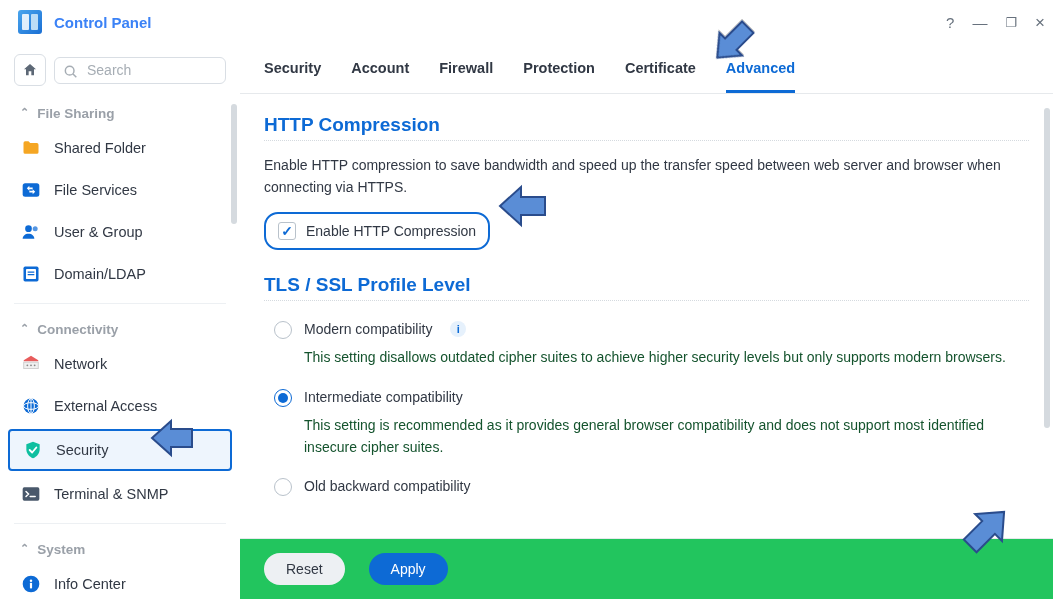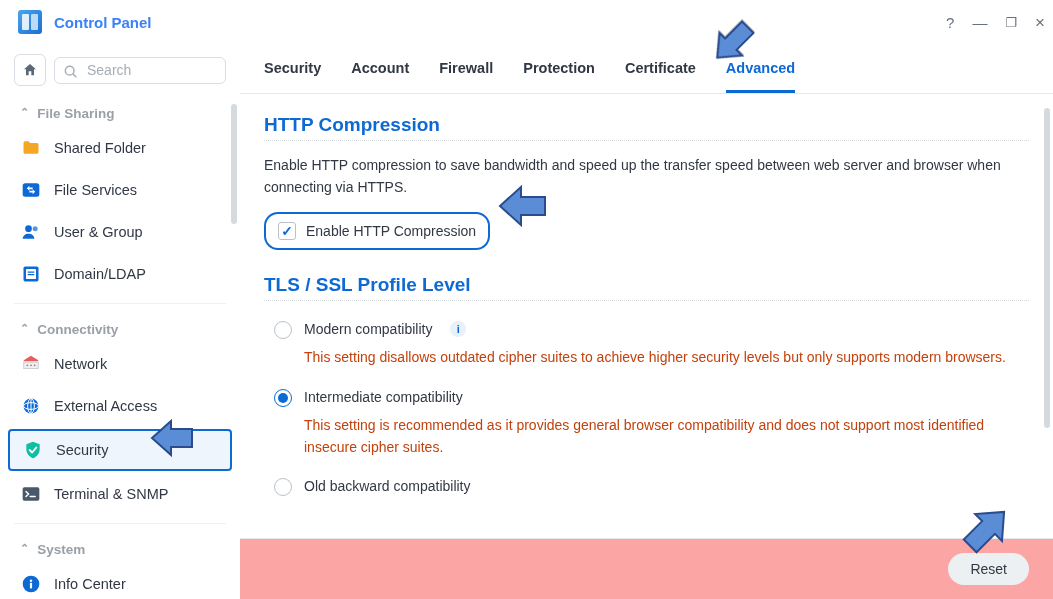--- a/index.html
+++ b/index.html
@@ -52,24 +52,24 @@
     
     .check-row { display:inline-flex; align-items:center; gap:10px; border:2px solid #0d6ad5; padding:8px 12px; border-radius:14px; margin-bottom:24px;}
     .checkbox { width:18px; height:18px; border:1px solid #b9c2cb; border-radius:3px; display:flex; align-items:center; justify-content:center; color:#0d6ad5; }
     .checkbox.checked::after { content:"✓"; font-size:14px; font-weight:700; }
 
     .radio-row { display:flex; align-items:flex-start; gap:12px; padding:6px 0 6px 10px; cursor:pointer;}
     .radio { width:18px; height:18px; border:1.5px solid #b9c2cb; border-radius:50%; display:flex; align-items:center; justify-content:center; flex:none;}
     .radio.sel { border-color:#0d6ad5; }
     .radio.sel::after { content:""; width:10px; height:10px; background:#0d6ad5; border-radius:50%; }
     .info-badge { width:16px; height:16px; border-radius:50%; background:#e6f1fc; color:#0d6ad5; font-size:11px; font-weight:700; display:inline-flex; align-items:center; justify-content:center; margin-left:6px;}
-    .radio-desc { color:#c2410c; line-height:1.55; padding:2px 0 14px 40px; }
-
-    
-    .footer { border-top:1px solid #e6e9ec; padding:14px 24px; display:flex; justify-content:flex-end; gap:24px; background:#fca5a5;}
+    .radio-desc { color:#14532d; line-height:1.55; padding:2px 0 14px 40px; }
+
+    
+    .footer { border-top:1px solid #e6e9ec; padding:14px 24px; display:flex; gap:24px; background:#22c55e;}
     .btn { height:32px; padding:0 22px; border-radius:16px; border:none; font-size:14px; font-weight:500; cursor:pointer;}
     .btn-reset { background:#edf0f3; color:#313844;}
     .btn-apply { background:#0d6ad5; color:#fff;}
 
     
     .faux-scroll { position:absolute; right:3px; width:6px; background:#d5dadf; border-radius:3px;}
     
     
     .arrow { position:absolute; pointer-events:none; z-index:50; }
     
@@ -259,20 +259,21 @@
             <span class="radio "></span>
             <span>Old backward compatibility</span>
           </div>
         </div>
 
       <div class="faux-scroll" style="top:14px; height:320px;"></div>
     </div>
 
     <div class="footer">
       <button class="btn btn-reset">Reset</button>
+      <button class="btn btn-apply">Apply</button>
     </div>
   </div>
 </div>
 
 <svg class="arrow" style="left:705px; top:10px;" width="60" height="60">
     <defs>
       <filter id="s1">
         <feDropShadow dx="1" dy="1" stdDeviation="0.5" flood-opacity="0.3"></feDropShadow>
       </filter>
     </defs>

